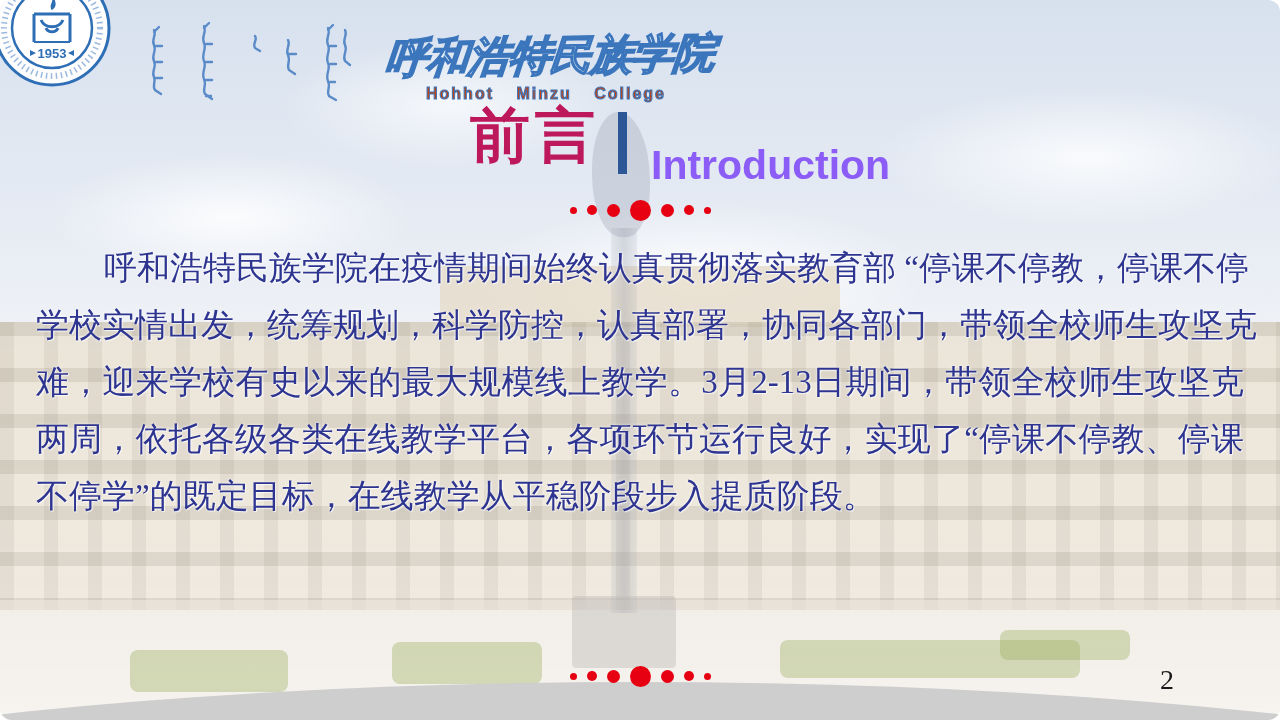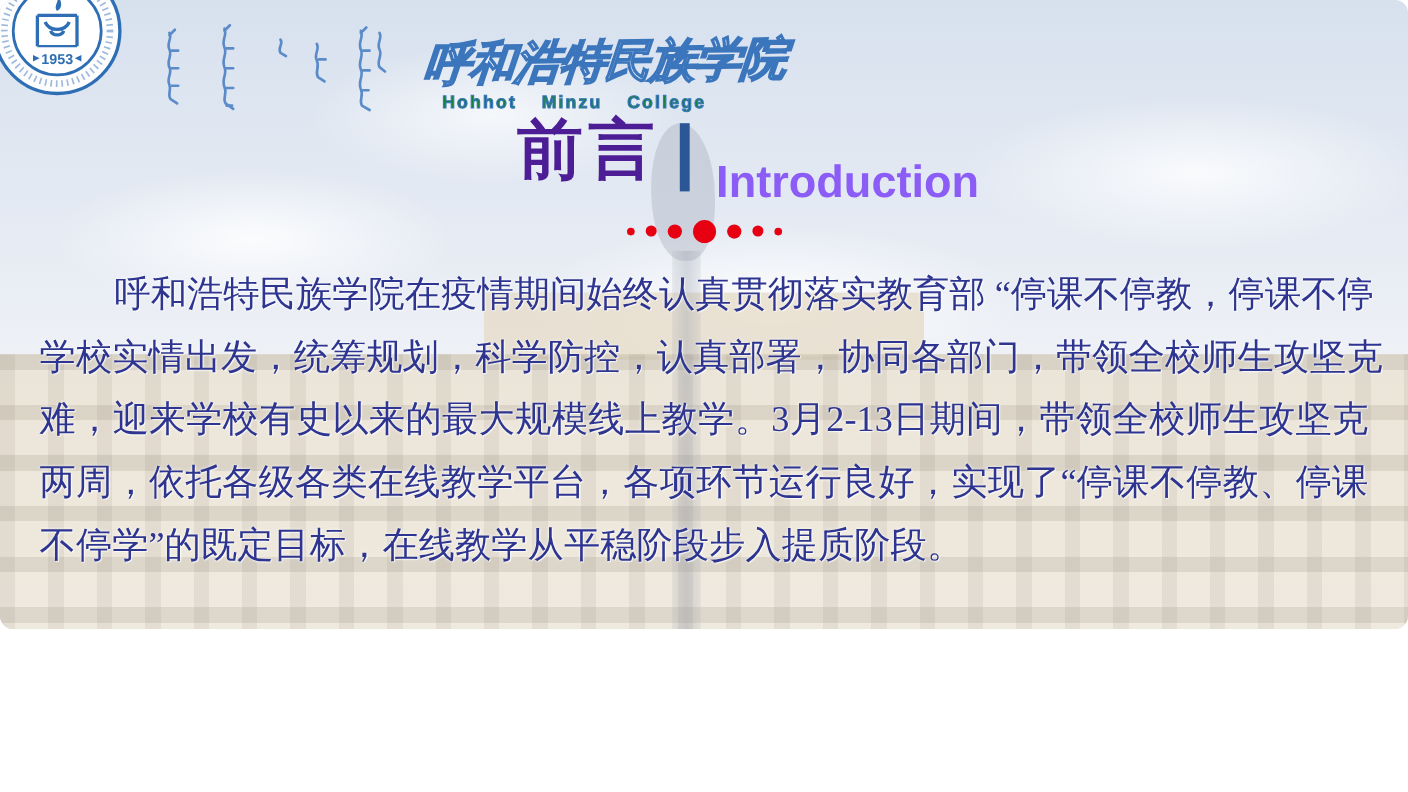--- a/index.html
+++ b/index.html
@@ -1,17 +1,17 @@
 <!DOCTYPE html>
 <html><head>
 <meta charset="utf-8">
 <style>
   html,body{margin:0;padding:0;background:#ffffff;}
   .slide{
-    position:relative;width:1280px;height:572px;overflow:hidden;
+    position:relative;width:1280px;height:720px;overflow:hidden;
     border-radius:12px;background:#f4f3f1;
     font-family:"Liberation Sans", sans-serif;
   }
   
   .photo{position:absolute;inset:0;z-index:0;filter:blur(0.6px);}
   .sky{
     position:absolute;left:0;top:0;width:100%;height:350px;
     background:
       radial-gradient(260px 90px at 18% 62%, rgba(255,255,255,.85), rgba(255,255,255,0) 70%),
       radial-gradient(320px 110px at 55% 80%, rgba(255,255,255,.9), rgba(255,255,255,0) 70%),
@@ -63,32 +63,32 @@
   .mongol-script{position:absolute;left:142px;top:20px;z-index:2;opacity:.9;}
   .school-cn{
     position:absolute;left:386px;top:34px;z-index:2;
     font-size:42px;line-height:44px;font-weight:bold;font-style:italic;
     letter-spacing:-1px;color:#eef5fc;
     -webkit-text-stroke:1.5px #3b76bd;
     transform:skewX(-6deg) rotate(-1deg);
     font-family:"Liberation Sans", sans-serif;white-space:nowrap;
   }
   .school-en{
-    position:absolute;left:402px;top:85px;z-index:2;
+    position:absolute;left:426px;top:85px;z-index:2;
     font-size:16px;font-weight:bold;letter-spacing:2px;word-spacing:16px;
-    color:#15803d;-webkit-text-stroke:1px #3b76bd;white-space:nowrap;
+    color:#c2410c;-webkit-text-stroke:1px #3b76bd;white-space:nowrap;
   }
   
   .title-row{
     position:absolute;left:470px;top:104px;z-index:2;
     display:flex;align-items:flex-start;
   }
   .title-cn{
     font-size:60px;line-height:64px;font-weight:900;letter-spacing:5px;
-    color:#4c1d95;font-family:"Liberation Sans", sans-serif;
+    color:#be185d;font-family:"Liberation Sans", sans-serif;
   }
   .title-bar{width:9px;height:62px;background:#2b5797;margin:8px 24px 0 18px;}
   .title-en{
     font-size:41px;font-weight:bold;color:#8b5cf6;margin-top:38px;
     letter-spacing:0px;font-family:"Liberation Sans", sans-serif;
   }
   
   .dots{
     position:absolute;left:0;right:0;z-index:2;
     display:flex;justify-content:center;align-items:center;gap:10px;

